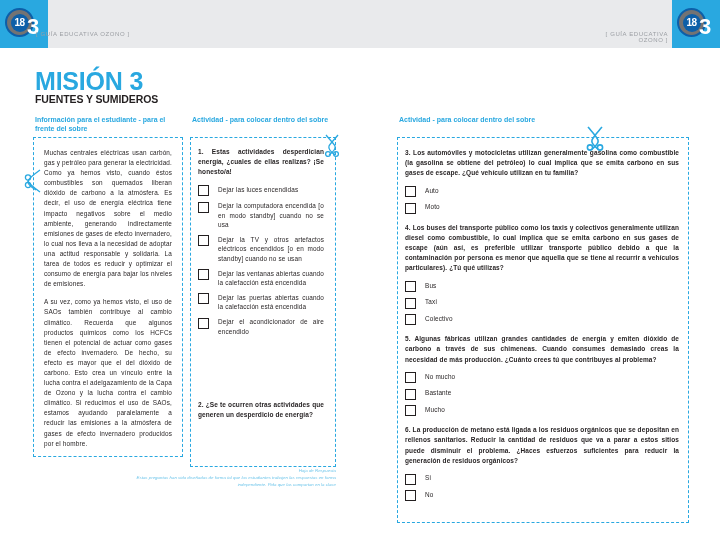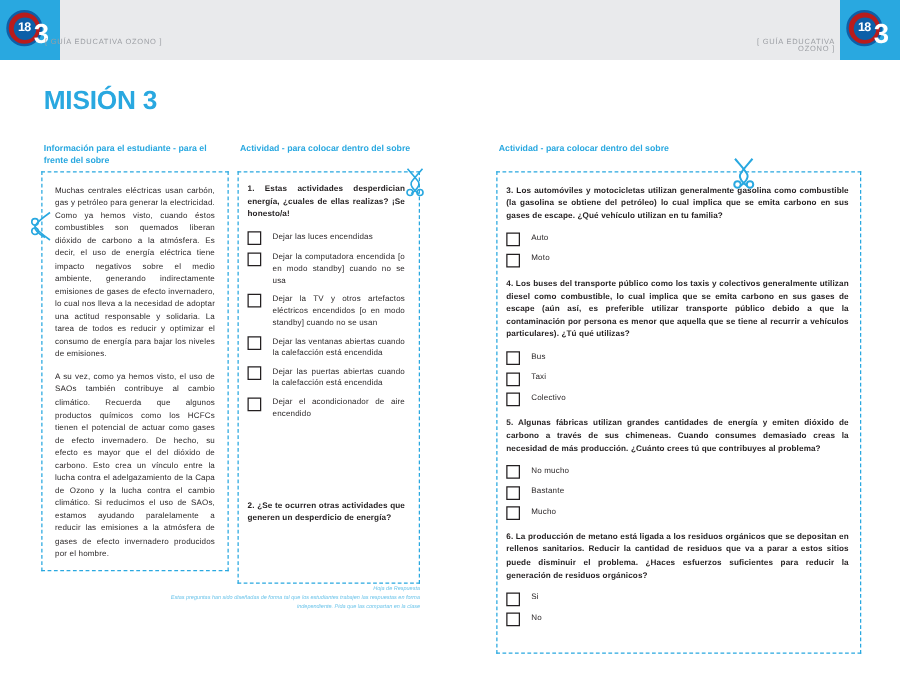--- a/index.html
+++ b/index.html
@@ -32,21 +32,21 @@
     background: #29a8e0;
   }
   .logo-box.left  { left: 0; }
   .logo-box.right { left: 672px; }
 
   .logo-circle {
     position: absolute;
     left: 5px; top: 8px;
     width: 29px; height: 29px;
     border-radius: 50%;
-    background: #b91c1c;
+    background: #737373;
     border: 2.5px solid #0d5fa8;
     box-sizing: border-box;
   }
   .logo-circle-inner {
     position: absolute;
     left: 3.5px; top: 3.5px;
     width: 18px; height: 18px;
     border-radius: 50%;
     background: #0d5fa8;
     color: #ffffff;
@@ -72,21 +72,21 @@
     letter-spacing: 0.6px;
     color: #9b9ea3;
     font-family: "Liberation Sans", sans-serif;
   }
   .band-label.left  { left: 36px; }
   .band-label.right { left: 598px; text-align: right; width: 70px; }
 
   
   .title-block { position: absolute; left: 35px; top: 70px; }
   .title-main {
-    font-size: 21px;
+    font-size: 25px;
     font-weight: bold;
     color: #29a8e0;
     line-height: 22px;
     letter-spacing: -0.2px;
   }
   .title-sub {
     font-size: 10.5px;
     font-weight: bold;
     color: #231f20;
     line-height: 13px;
@@ -207,20 +207,21 @@
     <div class="logo-circle-inner">18</div>
   </div>
   <div class="logo-num">3</div>
 </div>
 
 <div class="band-label left">[ GUÍA EDUCATIVA OZONO ]</div>
 <div class="band-label right">[ GUÍA EDUCATIVA OZONO ]</div>
 
 <div class="title-block">
   <div class="title-main">MISIÓN 3</div>
+  <div class="title-sub">FUENTES Y SUMIDEROS</div>
 </div>
 
 <div class="col-head c1">Información para el estudiante - para el frente del sobre</div>
 <div class="col-head c2">Actividad - para colocar dentro del sobre</div>
 <div class="col-head c3">Actividad - para colocar dentro del sobre</div>
 
 <div class="panel p1"></div>
 <div class="panel p2"></div>
 <div class="panel p3"></div>
 

